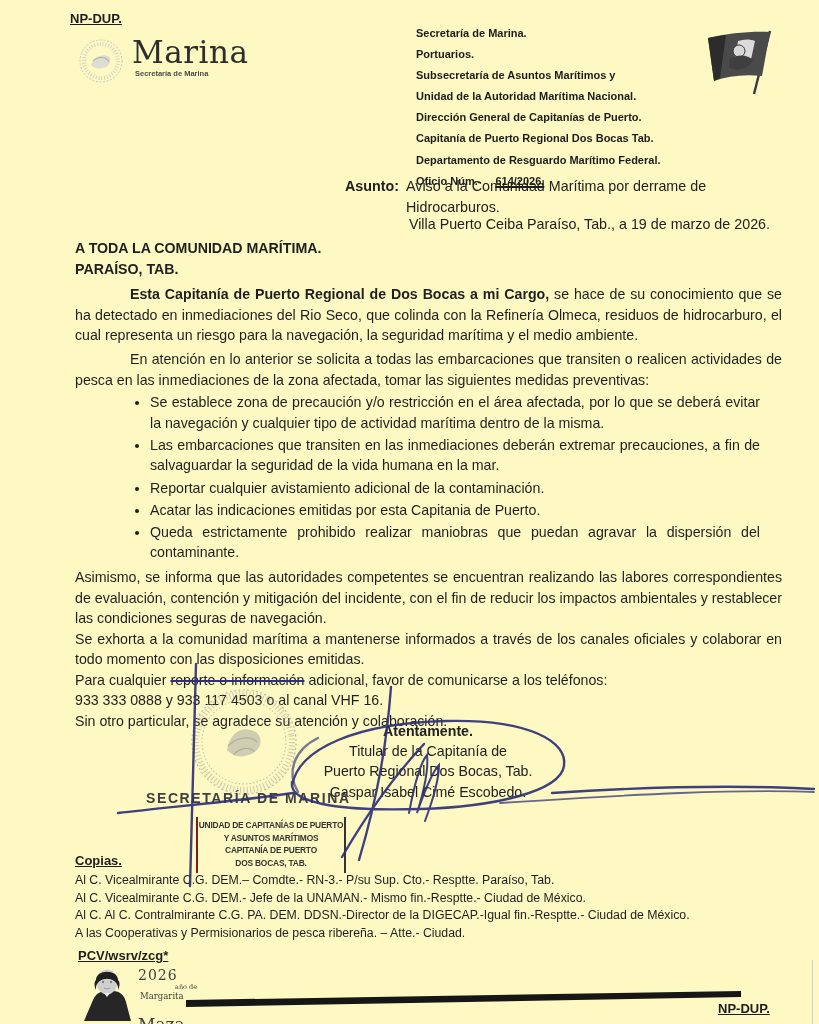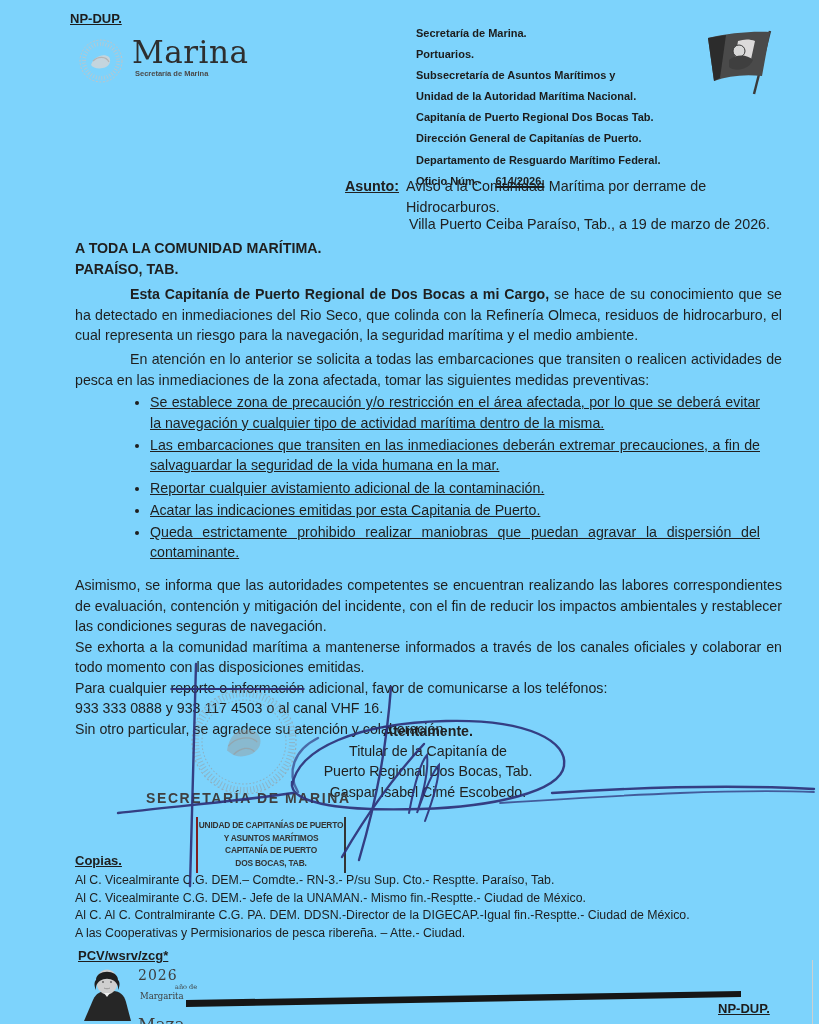--- a/index.html
+++ b/index.html
@@ -1,19 +1,19 @@
 <!DOCTYPE html>
 <html><head>
 <meta charset="utf-8">
 <style>
   * { margin:0; padding:0; box-sizing:border-box; }
   html,body { background:#ffffff; }
   .page {
     position:relative; width:819px; height:1024px; overflow:hidden;
-    background:#7dd3fc; color:#212121;
+    background:#fef9c3; color:#212121;
     font-family:"Liberation Sans", sans-serif;
   }
 
   
   .np-top { position:absolute; left:70px; top:11px; font-size:13px; font-weight:bold; text-decoration:underline; color:#1d1d1d; }
   .np-bottom { position:absolute; left:718px; top:1001px; font-size:13px; font-weight:bold; text-decoration:underline; color:#1d1d1d; }
 
   
   .brand { position:absolute; left:78px; top:36px; display:flex; align-items:flex-start; gap:8px; }
   .brand-seal { width:46px; height:46px; margin-top:2px; }
@@ -21,32 +21,32 @@
   .brand-sub { font-size:7.5px; font-weight:bold; color:#4a4a4a; margin-left:3px; margin-top:1px; }
 
   
   .letterhead { position:absolute; left:416px; top:23px; width:330px; font-size:11px; font-weight:bold; line-height:21.1px; color:#1c1c1c; }
   .oficio-num { margin-left:14px; text-decoration:underline; text-decoration-thickness:1.5px;margin-top:48px; }
 
   .flag-icon { position:absolute; left:686px; top:28px; width:100px; height:70px; }
 
   
   .subject { position:absolute; left:345px; top:176px; width:420px; display:flex; gap:7px; font-size:14.3px; line-height:20.8px; }
-  .subject-label { font-weight:bold; white-space:nowrap;text-decoration:underline; }
+  .subject-label { font-weight:bold; white-space:nowrap; }
   .subject-text { width:350px; }
   .dateline { position:absolute; left:330px; top:216px; width:440px; text-align:right; font-size:14.3px; }
 
   
   .body-text { position:absolute; left:75px; top:238px; width:707px; font-size:14.2px; line-height:20.6px; color:#1f1f1f; }
   .body-text p { margin:0; }
   .addr { font-weight:bold; }
   .indent { text-indent:55px; }
   .just { text-align:justify; }
   .mt { margin-top:5px !important; }
-  .body-text ul { margin:2px 0 12px 57px; padding-left:18px; width:628px;text-decoration:underline; }
+  .body-text ul { margin:2px 0 4px 57px; padding-left:18px; width:628px; }
   .body-text li { text-align:justify; margin-bottom:1.5px; }
   .struck { text-decoration:line-through; text-decoration-thickness:2.2px; text-decoration-color:#2e3178; }
 
   
   .sig-block { position:absolute; left:288px; top:721px; width:280px; text-align:center; font-size:14.2px; line-height:20.2px; z-index:2; }
   .sig-block .atent { font-weight:bold; }
 
   .stamp-secretaria { position:absolute; left:146px; top:790px; font-size:14px; font-weight:bold; letter-spacing:1.6px; color:#3f3f3f; z-index:2; }
   .stamp-box { position:absolute; left:196px; top:817px; width:150px; padding:2px 0 4px 0;
     border-left:2px solid #7f1d1d; border-right:2px solid #343434;
@@ -95,22 +95,22 @@
       <div class="brand-name">Marina</div>
       <div class="brand-sub">Secretaría de Marina</div>
     </div>
   </div>
 
   <div class="letterhead">
     <div>Secretaría de Marina.</div>
     <div>Portuarios.</div>
     <div>Subsecretaría de Asuntos Marítimos y</div>
     <div>Unidad de la Autoridad Marítima Nacional.</div>
+    <div>Dirección General de Capitanías de Puerto.</div>
     <div>Capitanía de Puerto Regional Dos Bocas Tab.</div>
-    <div>Dirección General de Capitanías de Puerto.</div>
     <div>Departamento de Resguardo Marítimo Federal.</div>
     <div>
       <span>Oficio Núm.-</span><span class="oficio-num">614/2026.</span>
     </div>
   </div>
 
   <svg class="flag-icon" viewBox="0 0 100 70">
     <path d="M84 3 L68 66" stroke="#3a3a3a" stroke-width="2.4" fill="none"></path>
     <path d="M22 10 C42 5 66 3 84 4 L76 48 C58 46 42 48 28 53 Z" fill="#4a4a4a"></path>
     <path d="M22 10 L40 7 L34 50 L28 53 Z" fill="#2c2c2c"></path>

